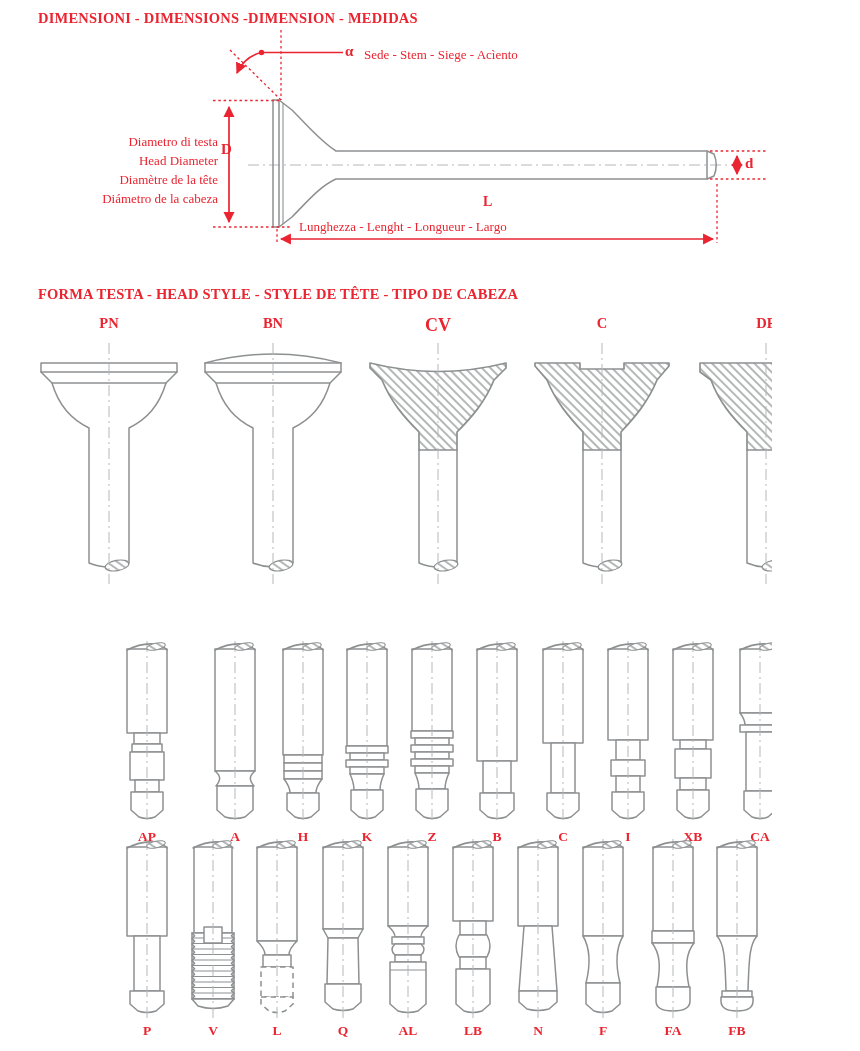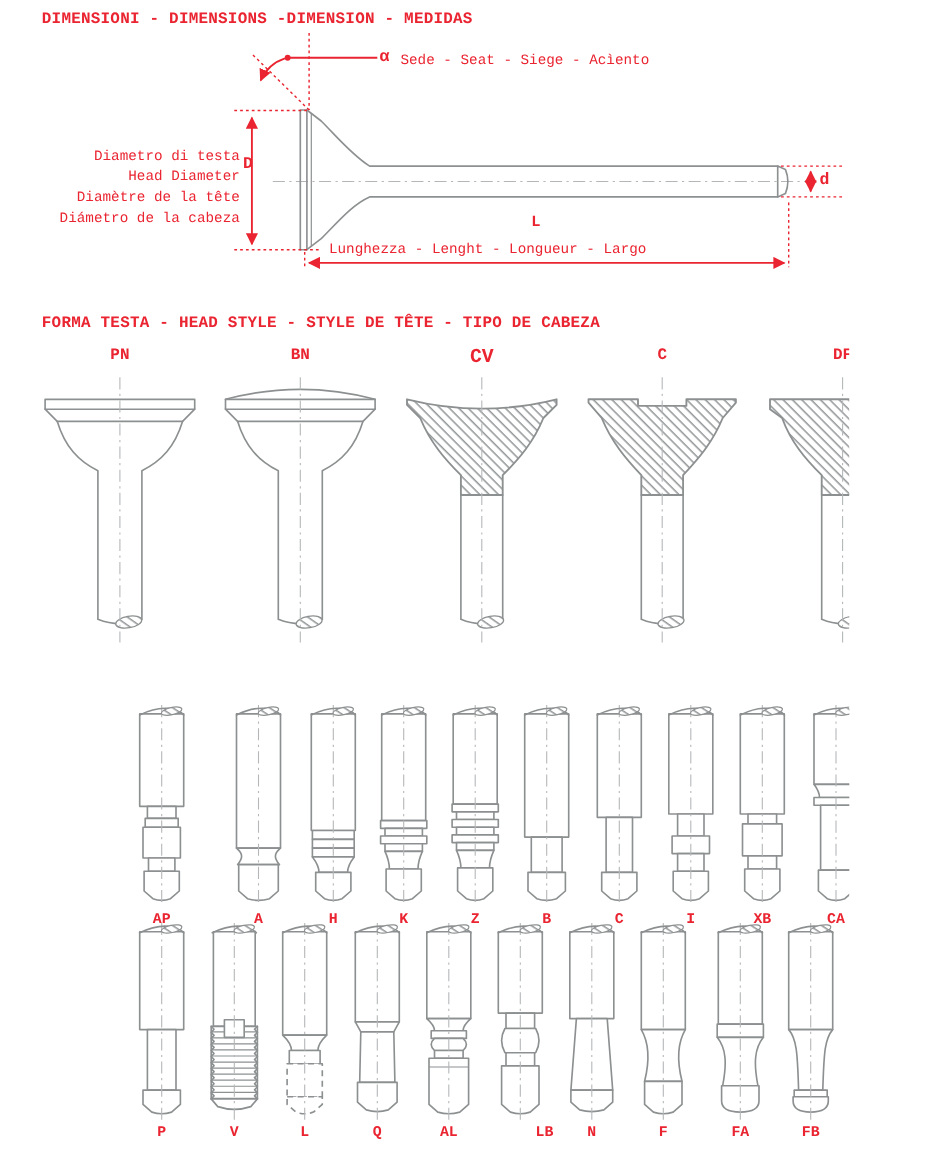--- a/index.html
+++ b/index.html
@@ -1,17 +1,17 @@
 <!DOCTYPE html>
 <html><head>
 <meta charset="utf-8">
 <style>
   html,body{margin:0;padding:0;background:#fff}
   #page{position:relative;width:772px;height:1051px;background:#fff;overflow:hidden;
-        font-family:Liberation Mono, monospace}
+        font-family:Liberation Serif, serif}
   .t1{position:absolute;font-weight:bold;font-size:14.5px;color:#EA2430;letter-spacing:.2px;white-space:nowrap}
   .rtext{position:absolute;color:#EA2430;font-size:13px;line-height:19px;white-space:nowrap}
   .sym{position:absolute;color:#EA2430;font-weight:bold;font-size:15px}
   .code{position:absolute;color:#EA2430;font-weight:bold;font-size:13.5px;text-align:center;white-space:nowrap}
   .abs{position:absolute}
   .s{fill:#fff;stroke:#8D9091;stroke-width:1.5;stroke-linejoin:round}
   .sn{fill:none;stroke:#8D9091;stroke-width:1.5;stroke-linejoin:round;stroke-linecap:round}
   .hatch{fill:url(#h);stroke:#8D9091;stroke-width:1.7;stroke-linejoin:round}
   .hs{fill:url(#h);stroke:#8D9091;stroke-width:1.1}
   .cl{stroke:#b4b7b9;stroke-width:1;stroke-dasharray:11 4 2 4;fill:none}
@@ -59,21 +59,21 @@
 
     <path class="rl" d="M237 73 A37 37 0 0 1 259 53" marker-start="url(#ar)"></path>
     <circle cx="261.5" cy="52.5" r="2.7" fill="#EA2430"></circle>
     <line class="rl" x1="262" y1="52.5" x2="343" y2="52.5"></line>
     <line class="rl" x1="229" y1="107" x2="229" y2="222" marker-start="url(#ar)" marker-end="url(#ar)"></line>
     <line class="rl" x1="737" y1="156" x2="737" y2="174" marker-start="url(#ar)" marker-end="url(#ar)"></line>
     <line class="rl" x1="281" y1="239" x2="713" y2="239" marker-start="url(#ar)" marker-end="url(#ar)"></line>
   </svg>
 
   <div class="sym" style="left:345px;top:43px">α</div>
-  <div class="rtext" style="left:364px;top:45px">Sede - Seat - Siege - Acìento</div>
+  <div class="rtext" style="left:364px;top:45px">Sede - Stem - Siege - Acìento</div>
 
   <div class="rtext" style="left:28px;top:132px;width:190px;text-align:right">
     <div>Diametro di testa</div>
     <div>Head Diameter</div>
     <div>Diamètre de la tête</div>
     <div>Diámetro de la cabeza</div>
   </div>
   <div class="sym" style="left:221px;top:141px">D</div>
 
   <div class="sym" style="left:745px;top:155px">d</div>
@@ -348,21 +348,21 @@
             <rect class="s" x="-20" y="6" width="40" height="74"></rect>
             <rect class="s" x="-13" y="80" width="26" height="14"></rect>
             <path class="s" d="M-14 94 H14 Q20 105 14 116 H-14 Q-20 105 -14 94 Z"></path>
             <rect class="s" x="-13" y="116" width="26" height="12"></rect>
             <path class="s" d="M-17 128 H17 V163 L9 170 Q0 173 -9 170 L-17 163 Z"></path>
             <line class="cl" x1="0" y1="-2" x2="0" y2="178"></line>
             <path class="sn" d="M-20 7 Q-6 0 6 1 Q16 2 20 7"></path>
             <ellipse class="hs" cx="9" cy="3.5" rx="9.5" ry="3.3" transform="rotate(-12 9 3.5)"></ellipse>
           </g>
         </svg></div>
-      <div class="code" style="left: 443px; top: 1023px; width: 60px; text-align: right;">LB</div>
+      <div class="code" style="left: 443px; top: 1023px; width: 60px;">LB</div>
       <div class="abs" style="left: 506px; top: 839px;"><svg width="64" height="184">
           <g transform="translate(32,2)">
             <rect class="s" x="-20" y="6" width="40" height="79"></rect>
             <path class="s" d="M-14 85 H14 L19 150 H-19 Z"></path>
             <path class="s" d="M-19 150 H19 V161 L11 168 Q0 171 -11 168 L-19 161 Z"></path>
             <line class="cl" x1="0" y1="-2" x2="0" y2="178"></line>
             <path class="sn" d="M-20 7 Q-6 0 6 1 Q16 2 20 7"></path>
             <ellipse class="hs" cx="9" cy="3.5" rx="9.5" ry="3.3" transform="rotate(-12 9 3.5)"></ellipse>
           </g>
         </svg></div>

